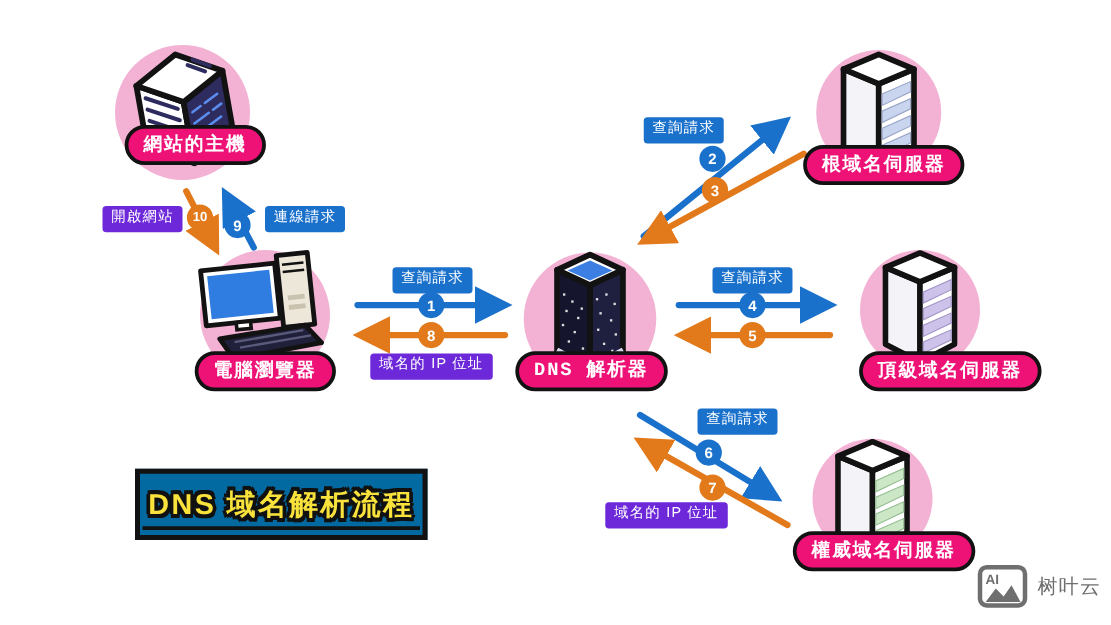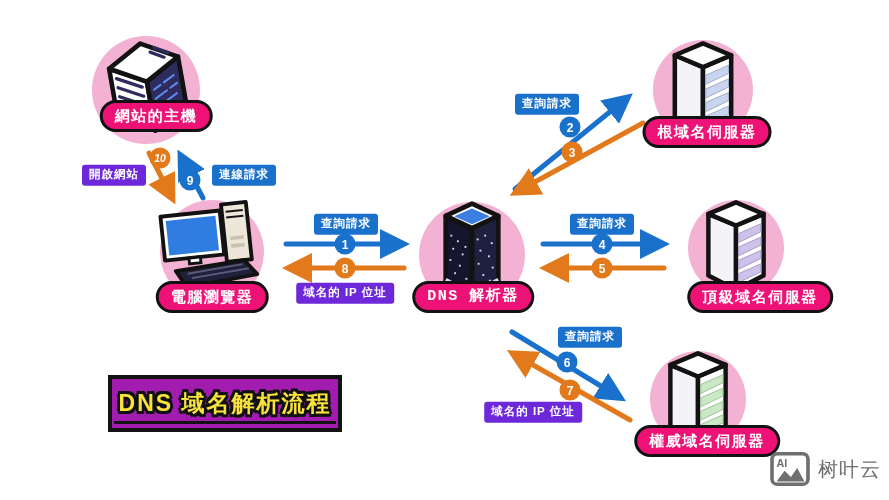--- a/index.html
+++ b/index.html
@@ -17,39 +17,39 @@
         padding:5px 12px 6px;white-space:nowrap;letter-spacing:1.5px;z-index:4;}
 
   
   .badge{position:absolute;z-index:3;width:21px;height:21px;border-radius:50%;
          transform:translate(-50%,-50%);display:flex;align-items:center;justify-content:center;
          color:#fff;font-weight:bold;font-size:12px;line-height:1;}
   .badge.blue{background:#1a71cc;}
   .badge.orange{background:#e2791a;}
 
   
-  .tag{position:absolute;z-index:3;transform:translate(-50%,-50%);color:#fff;font-weight:bold;
+  .tag{position:absolute;z-index:3;transform:translate(-50%,-50%);color:#fff;font-weight:normal;
        font-size:11.5px;line-height:1;padding:4px 7px 5px;border-radius:3px;white-space:nowrap;
        letter-spacing:1px;}
   .tag.blue{background:#1a71cc;}
   .tag.orange{background:#6d28d9;}
 
   
   .title-box{position:absolute;left:108px;top:375px;width:234px;height:57px;z-index:2;
-             background:#a21caf;border:4px solid #121212;box-sizing:border-box;}
+             background:#0369a1;border:4px solid #121212;box-sizing:border-box;}
   .title-rule{position:absolute;left:2px;right:2px;bottom:4px;height:3px;background:#121212;}
   .title-text{position:absolute;left:0;right:0;top:9px;text-align:center;
               font-size:23px;font-weight:bold;letter-spacing:2px;color:#f8e23b;
               text-shadow:-2px -2px 0 #111,2px -2px 0 #111,-2px 2px 0 #111,2px 2px 0 #111,
                           0 -3px 0 #111,0 3px 0 #111,-3px 0 0 #111,3px 0 0 #111,
                           -2px 3px 0 #111,2px 3px 0 #111,-2px -3px 0 #111,2px -3px 0 #111;}
 
   
   .watermark{position:absolute;right:8px;bottom:13px;z-index:2;display:flex;align-items:center;gap:7px;}
-  .wm-text{color:#6f6f6f;font-size:20px;letter-spacing:1px;}
+  .wm-text{color:#6f6f6f;font-size:16px;letter-spacing:1px;}
 </style>
 </head>
 <body>
 
 <div class="stage">
 
   <svg class="arrows-svg" width="889" height="500" viewBox="0 0 889 500">
     <defs>
       <marker id="mb" markerWidth="6" markerHeight="6" refX="3.2" refY="3" orient="auto">
         <path d="M0,0 L6,3 L0,6 Z" fill="#1a71cc"></path>
@@ -206,21 +206,21 @@
 
   <div class="badge blue" style="left:345px;top:244px;">1</div>
   <div class="badge blue" style="left:570px;top:127px;">2</div>
   <div class="badge orange" style="left:572px;top:152px;">3</div>
   <div class="badge blue" style="left:602px;top:244px;">4</div>
   <div class="badge orange" style="left:602px;top:268px;">5</div>
   <div class="badge blue" style="left:567px;top:362px;">6</div>
   <div class="badge orange" style="left:570px;top:390px;">7</div>
   <div class="badge orange" style="left:345px;top:268px;">8</div>
   <div class="badge blue" style="left:190px;top:180px;">9</div>
-  <div class="badge orange" style="left:160px;top:158px;font-size:10.5px;font-style:italic;">10</div>
+  <div class="badge orange" style="left:160px;top:174px;font-size:10.5px;">10</div>
 
   <div class="tag blue" style="left:346px;top:224px;">查詢請求</div>
   <div class="tag blue" style="left:547px;top:104px;">查詢請求</div>
   <div class="tag blue" style="left:602px;top:224px;">查詢請求</div>
   <div class="tag blue" style="left:590px;top:337px;">查詢請求</div>
   <div class="tag orange" style="left:533px;top:412px;">域名的 IP 位址</div>
   <div class="tag orange" style="left:345px;top:293px;">域名的 IP 位址</div>
   <div class="tag blue" style="left:244px;top:175px;">連線請求</div>
   <div class="tag orange" style="left:114px;top:175px;">開啟網站</div>
 

